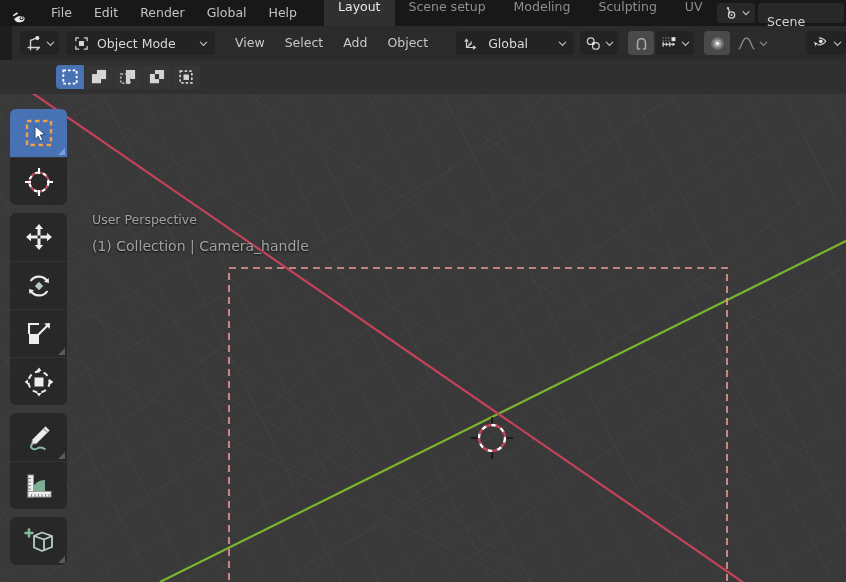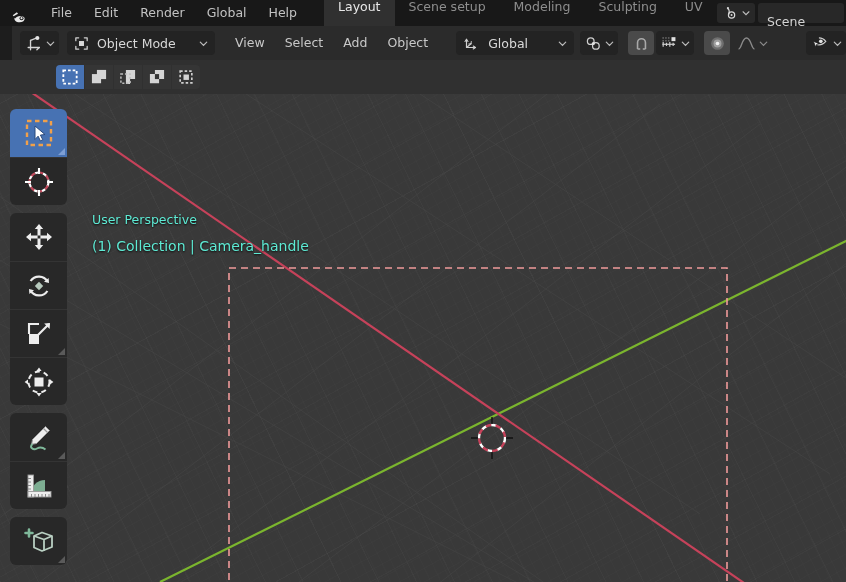--- a/index.html
+++ b/index.html
@@ -106,21 +106,21 @@
   .vp-noise {
     position: absolute; inset: 0;
     background-image:
       repeating-linear-gradient(64deg, rgba(255,255,255,0.022) 0 1px, rgba(0,0,0,0) 1px 34px),
       repeating-linear-gradient(-29deg, rgba(255,255,255,0.018) 0 1px, rgba(0,0,0,0) 1px 46px),
       repeating-linear-gradient(64deg, rgba(255,255,255,0.013) 0 1px, rgba(0,0,0,0) 1px 9px),
       repeating-linear-gradient(-29deg, rgba(255,255,255,0.011) 0 1px, rgba(0,0,0,0) 1px 12px);
   }
   .vp-svg { position: absolute; inset: 0; }
   .vp-text {
-    position: absolute; left: 92px; top: 113px; color: #5eead4;
+    position: absolute; left: 92px; top: 113px; color: #a3a3a3;
     font-size: 12.5px; line-height: 26px; text-shadow: 0 1px 2px rgba(0,0,0,.85);
   }
   .vp-text .l2 { font-size: 14px; }
 
   
   .toolbar {
     position: absolute; left: 10px; top: 109px;
     display: flex; flex-direction: column;
   }
   .tgrp { display: flex; flex-direction: column; margin-bottom: 8px; }

